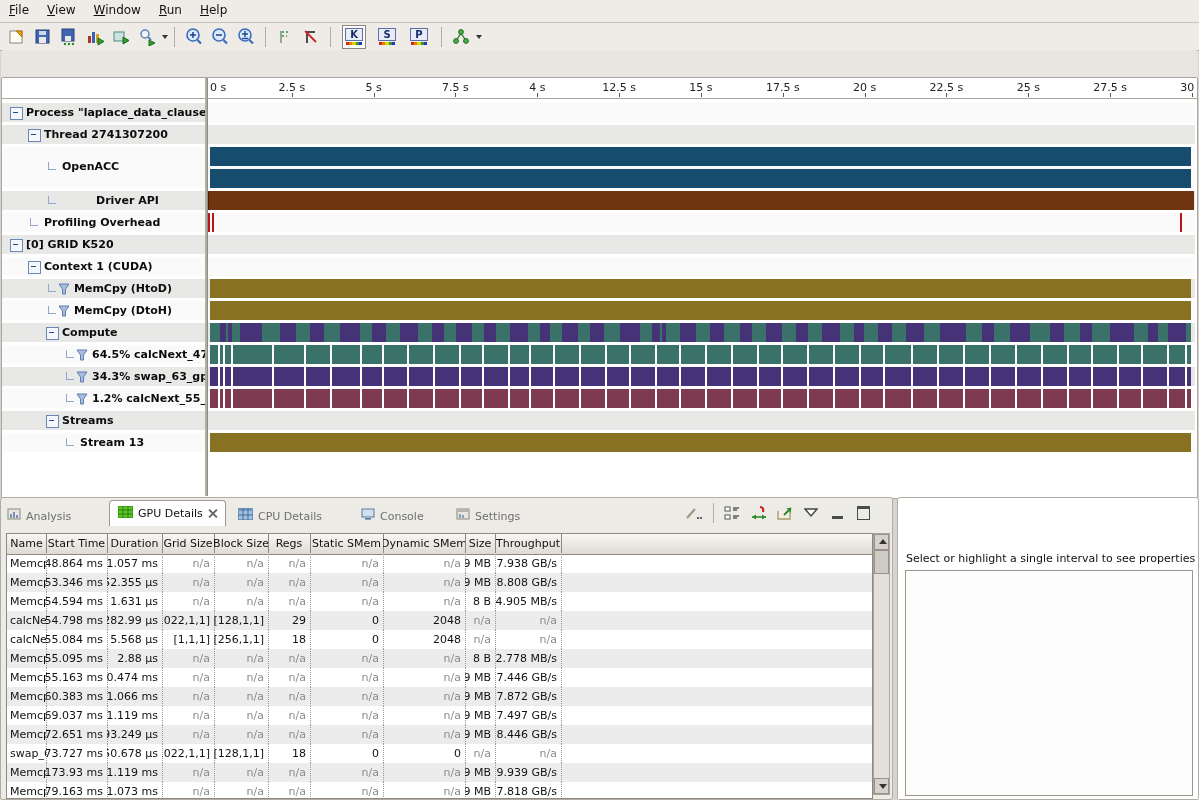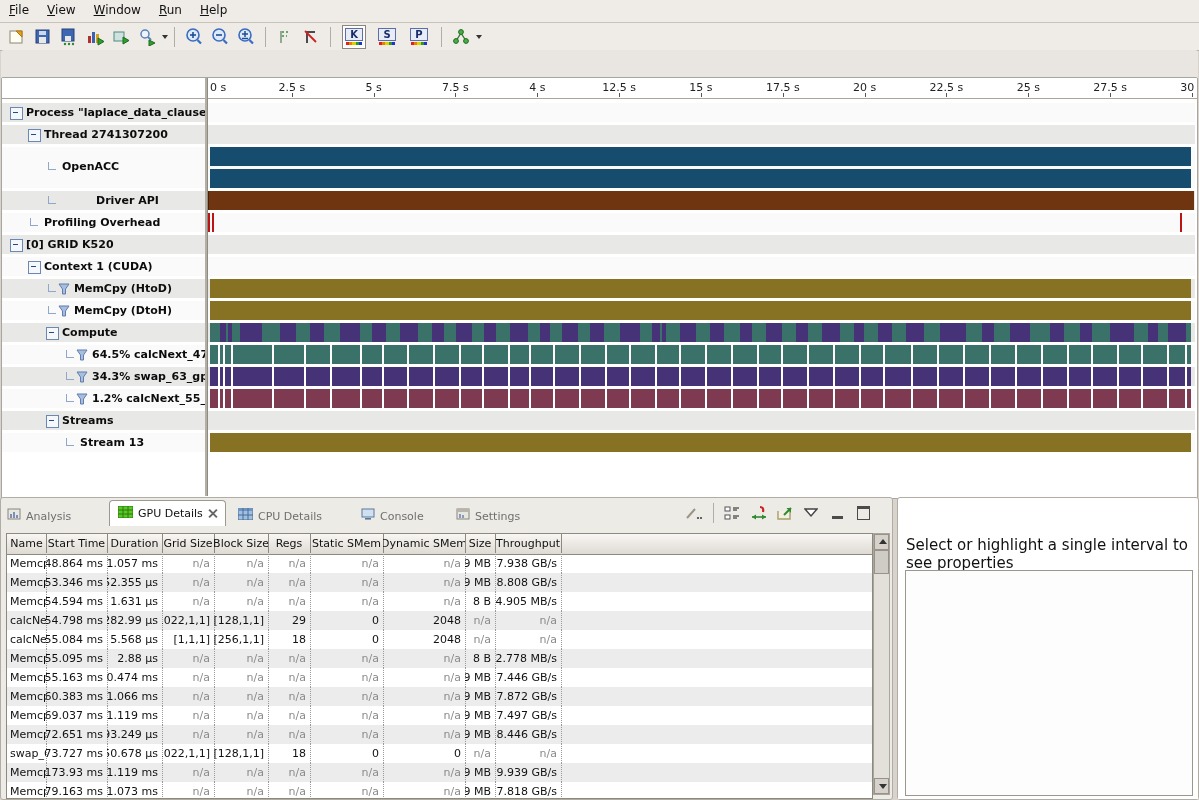--- a/index.html
+++ b/index.html
@@ -74,21 +74,21 @@
   
   #tbl-sb{position:absolute;left:872px;top:35px;width:17px;height:262px;background:#e3e0da;border:1px solid #aaa69e;box-sizing:border-box;}
   .sb-btn{position:absolute;left:0;width:15px;height:16px;background:#d6d2cb;border:1px solid #97938a;box-sizing:border-box;}
   .sb-arrow{position:absolute;left:4px;width:0;height:0;border-left:4px solid transparent;border-right:4px solid transparent;}
   .sb-up{top:4px;border-bottom:5px solid #333;}
   .sb-down{top:5px;border-top:5px solid #333;}
   #sb-thumb{position:absolute;left:0;top:16px;width:15px;height:24px;background:#cfccc5;border:1px solid #97938a;box-sizing:border-box;}
   
   #prop-panel{left:897px;top:497px;width:302px;height:303px;background:#fff;}
   #prop-body{position:absolute;left:0;top:30px;right:0;bottom:0;background:#fff;}
-  #prop-msg{position:absolute;left:8px;top:8px;font-size:15px;color:#111;}
+  #prop-msg{position:absolute;left:8px;top:24px;font-size:11px;color:#111;}
   #prop-box{position:absolute;left:7px;top:42px;width:286px;height:224px;border:1px solid #9b978f;background:#fdfdfd;}
   .tabicon{display:inline-block;}
 </style>
 </head>
 <body>
 
 <div id="app">
 
   <div id="menubar"><span class="menu-item">File</span><span class="menu-item">View</span><span class="menu-item">Window</span><span class="menu-item">Run</span><span class="menu-item">Help</span></div>
 

